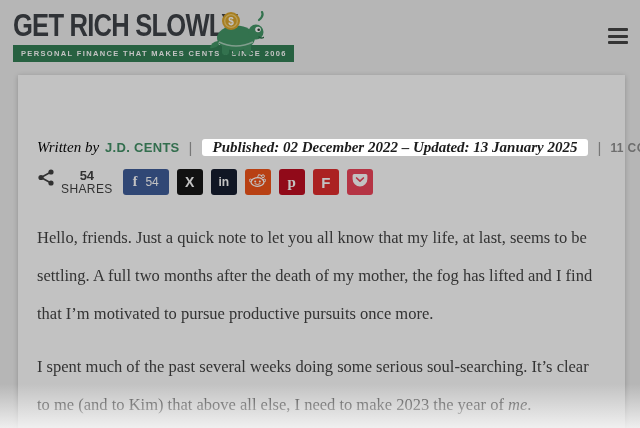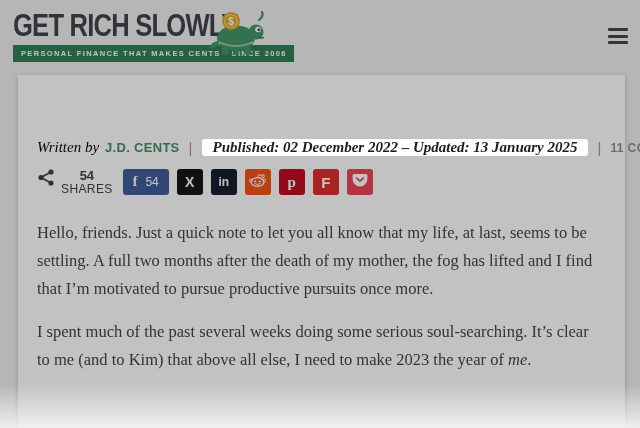--- a/index.html
+++ b/index.html
@@ -68,21 +68,21 @@
   .sbtn.facebook .g{font-family:"Liberation Serif",serif;font-weight:bold;font-size:14px;}
   .sbtn.facebook .c{font-size:12px;}
   .sbtn.x{background:#111111;font-weight:bold;font-size:14px;}
   .sbtn.linkedin{background:#0f172a;font-weight:bold;font-size:12px;}
   .sbtn.reddit{background:#f25014;}
   .sbtn.pinterest{background:#bd081c;font-family:"Liberation Serif",serif;font-weight:bold;font-size:15px;}
   .sbtn.flipboard{background:#e12828;font-weight:bold;font-size:15px;}
   .sbtn.pocket{background:#ee4056;}
   
   .body-copy{font-family:"Liberation Serif", serif;font-size:16.5px;color:#3e3e3e;}
-  .body-copy p{margin:0;line-height:28px;max-width:566px;}
+  .body-copy p{margin:0;line-height:38px;max-width:566px;}
   .body-copy p.p1{margin-top:24px;}
   .body-copy p.p2{margin-top:15px;}
   
   .dim{position:absolute;inset:0;background:rgba(18,18,18,.26);z-index:5;pointer-events:none;}
   .bottom-fade{
     position:absolute;left:0;right:0;bottom:0;height:44px;z-index:7;pointer-events:none;
     background:linear-gradient(to bottom, rgba(246,246,246,0), rgba(246,246,246,.88));
   }
 </style>
 </head>

